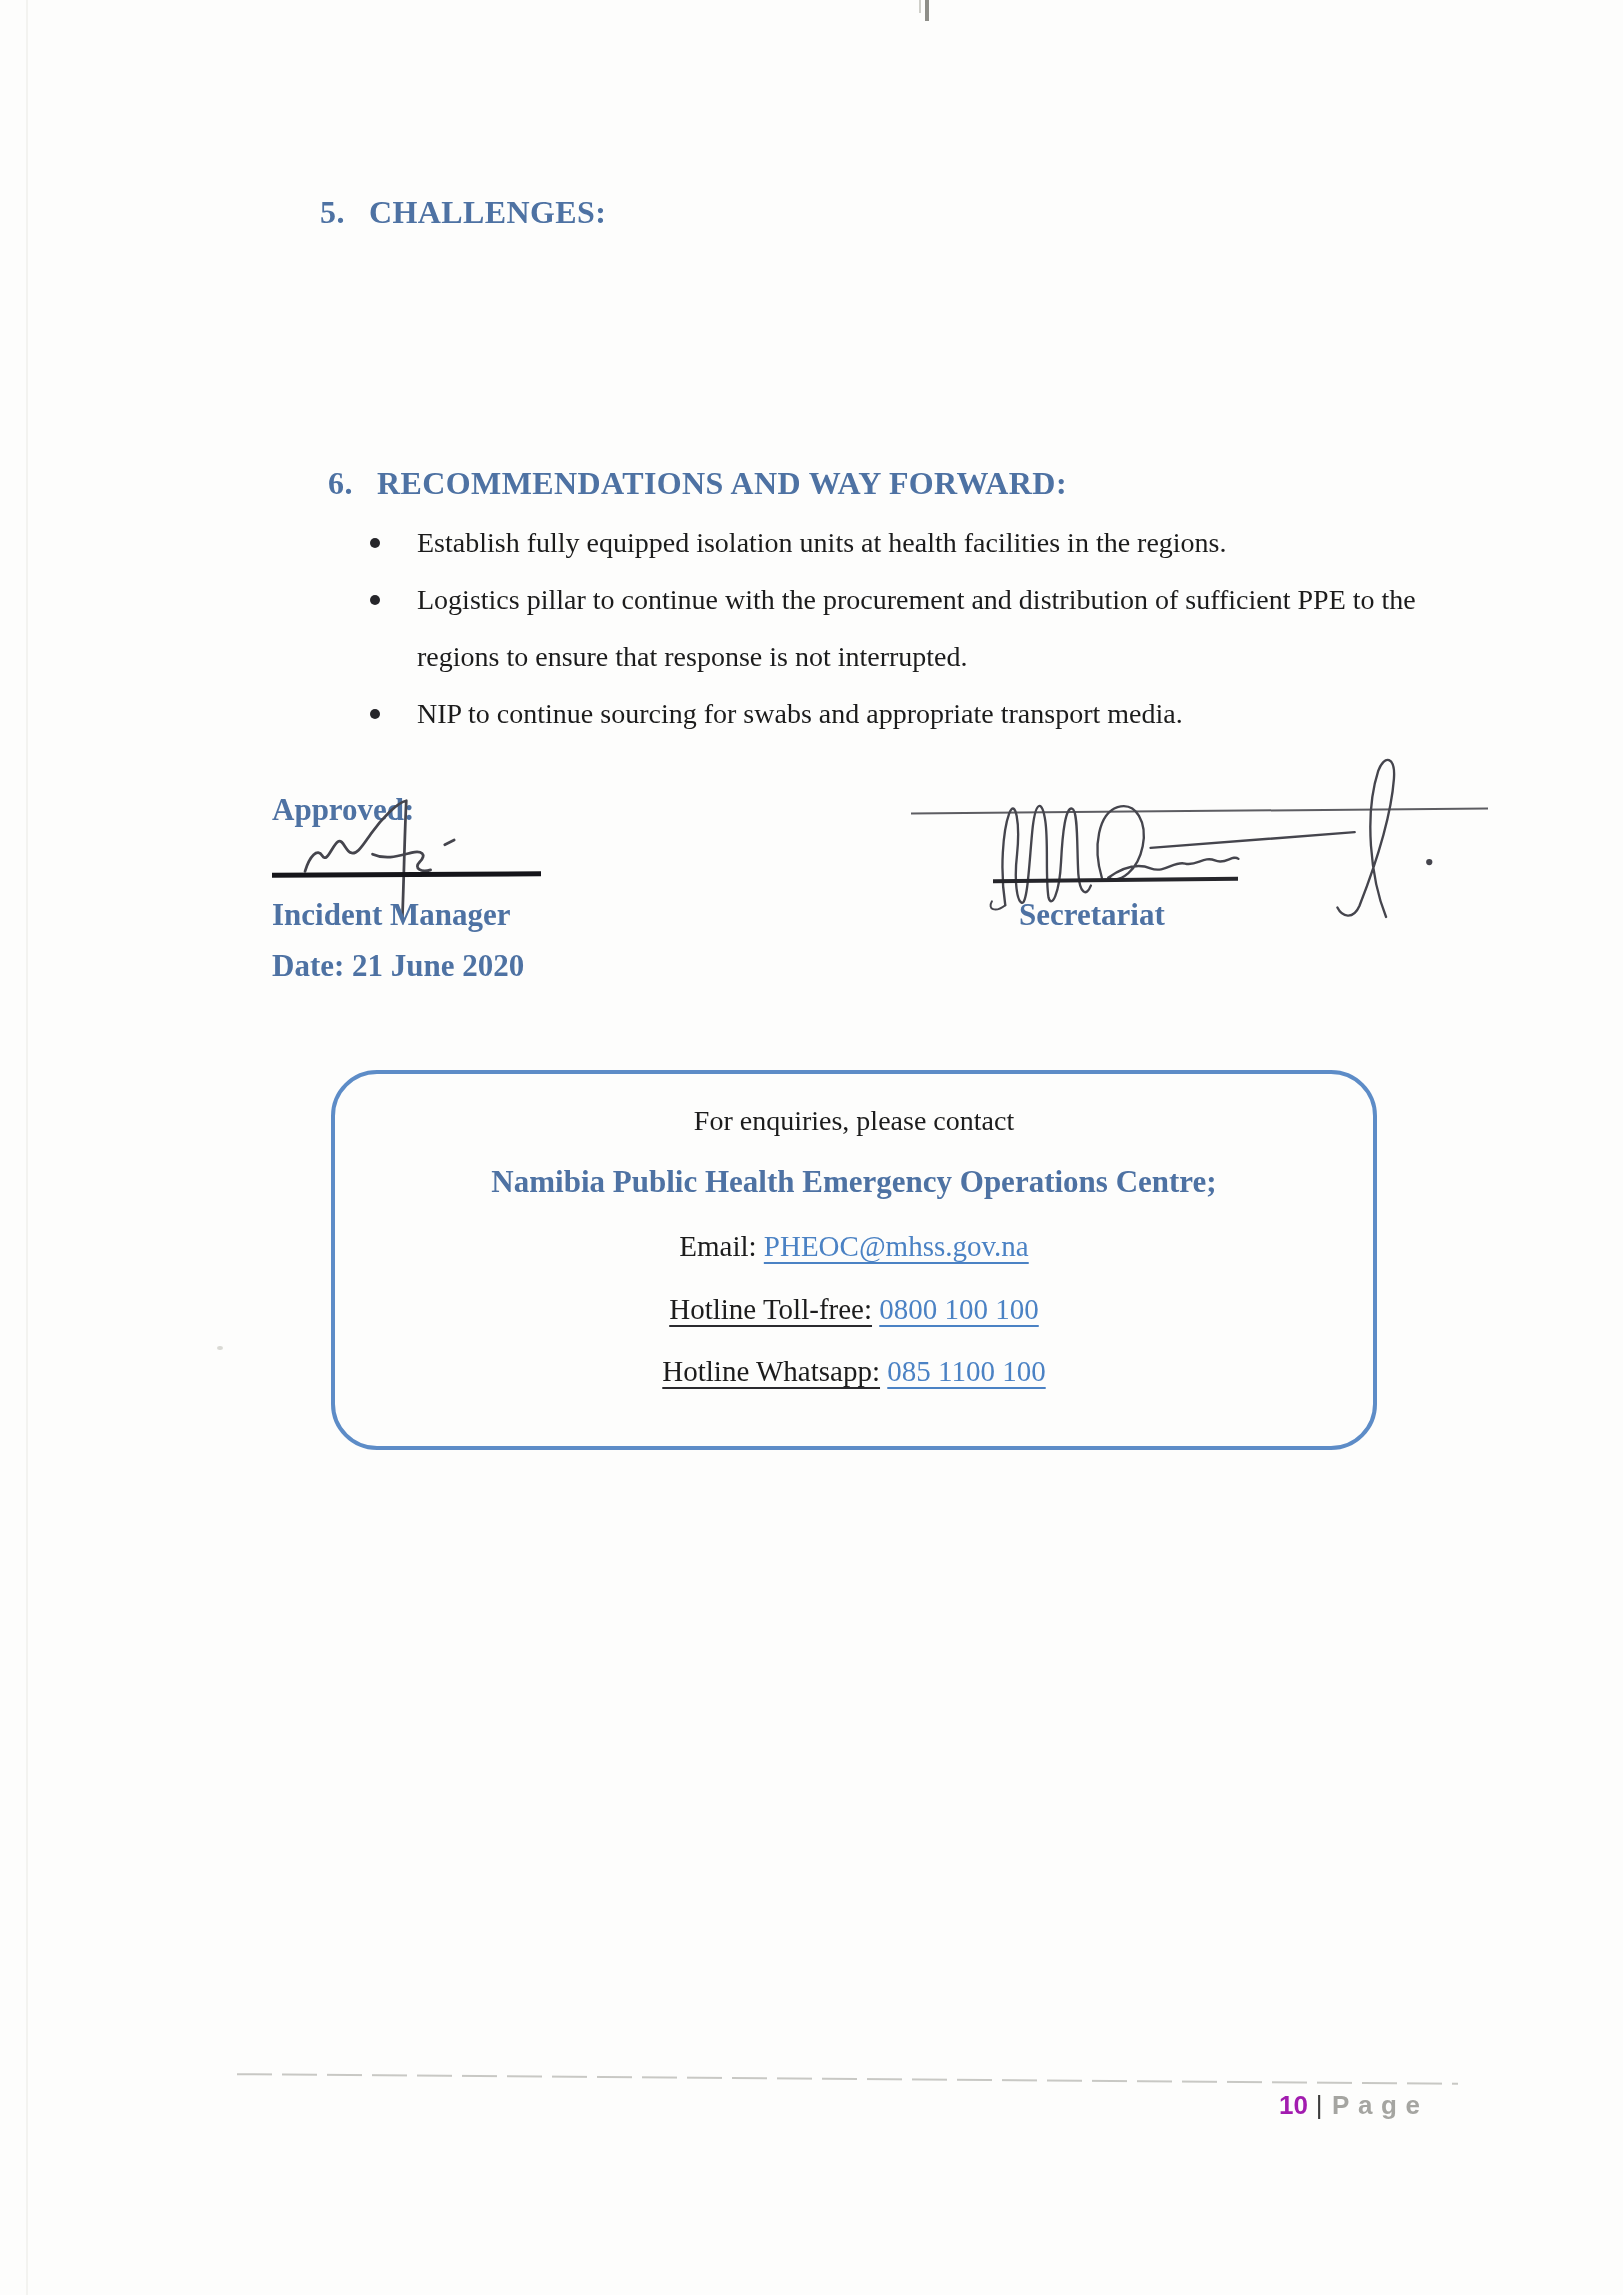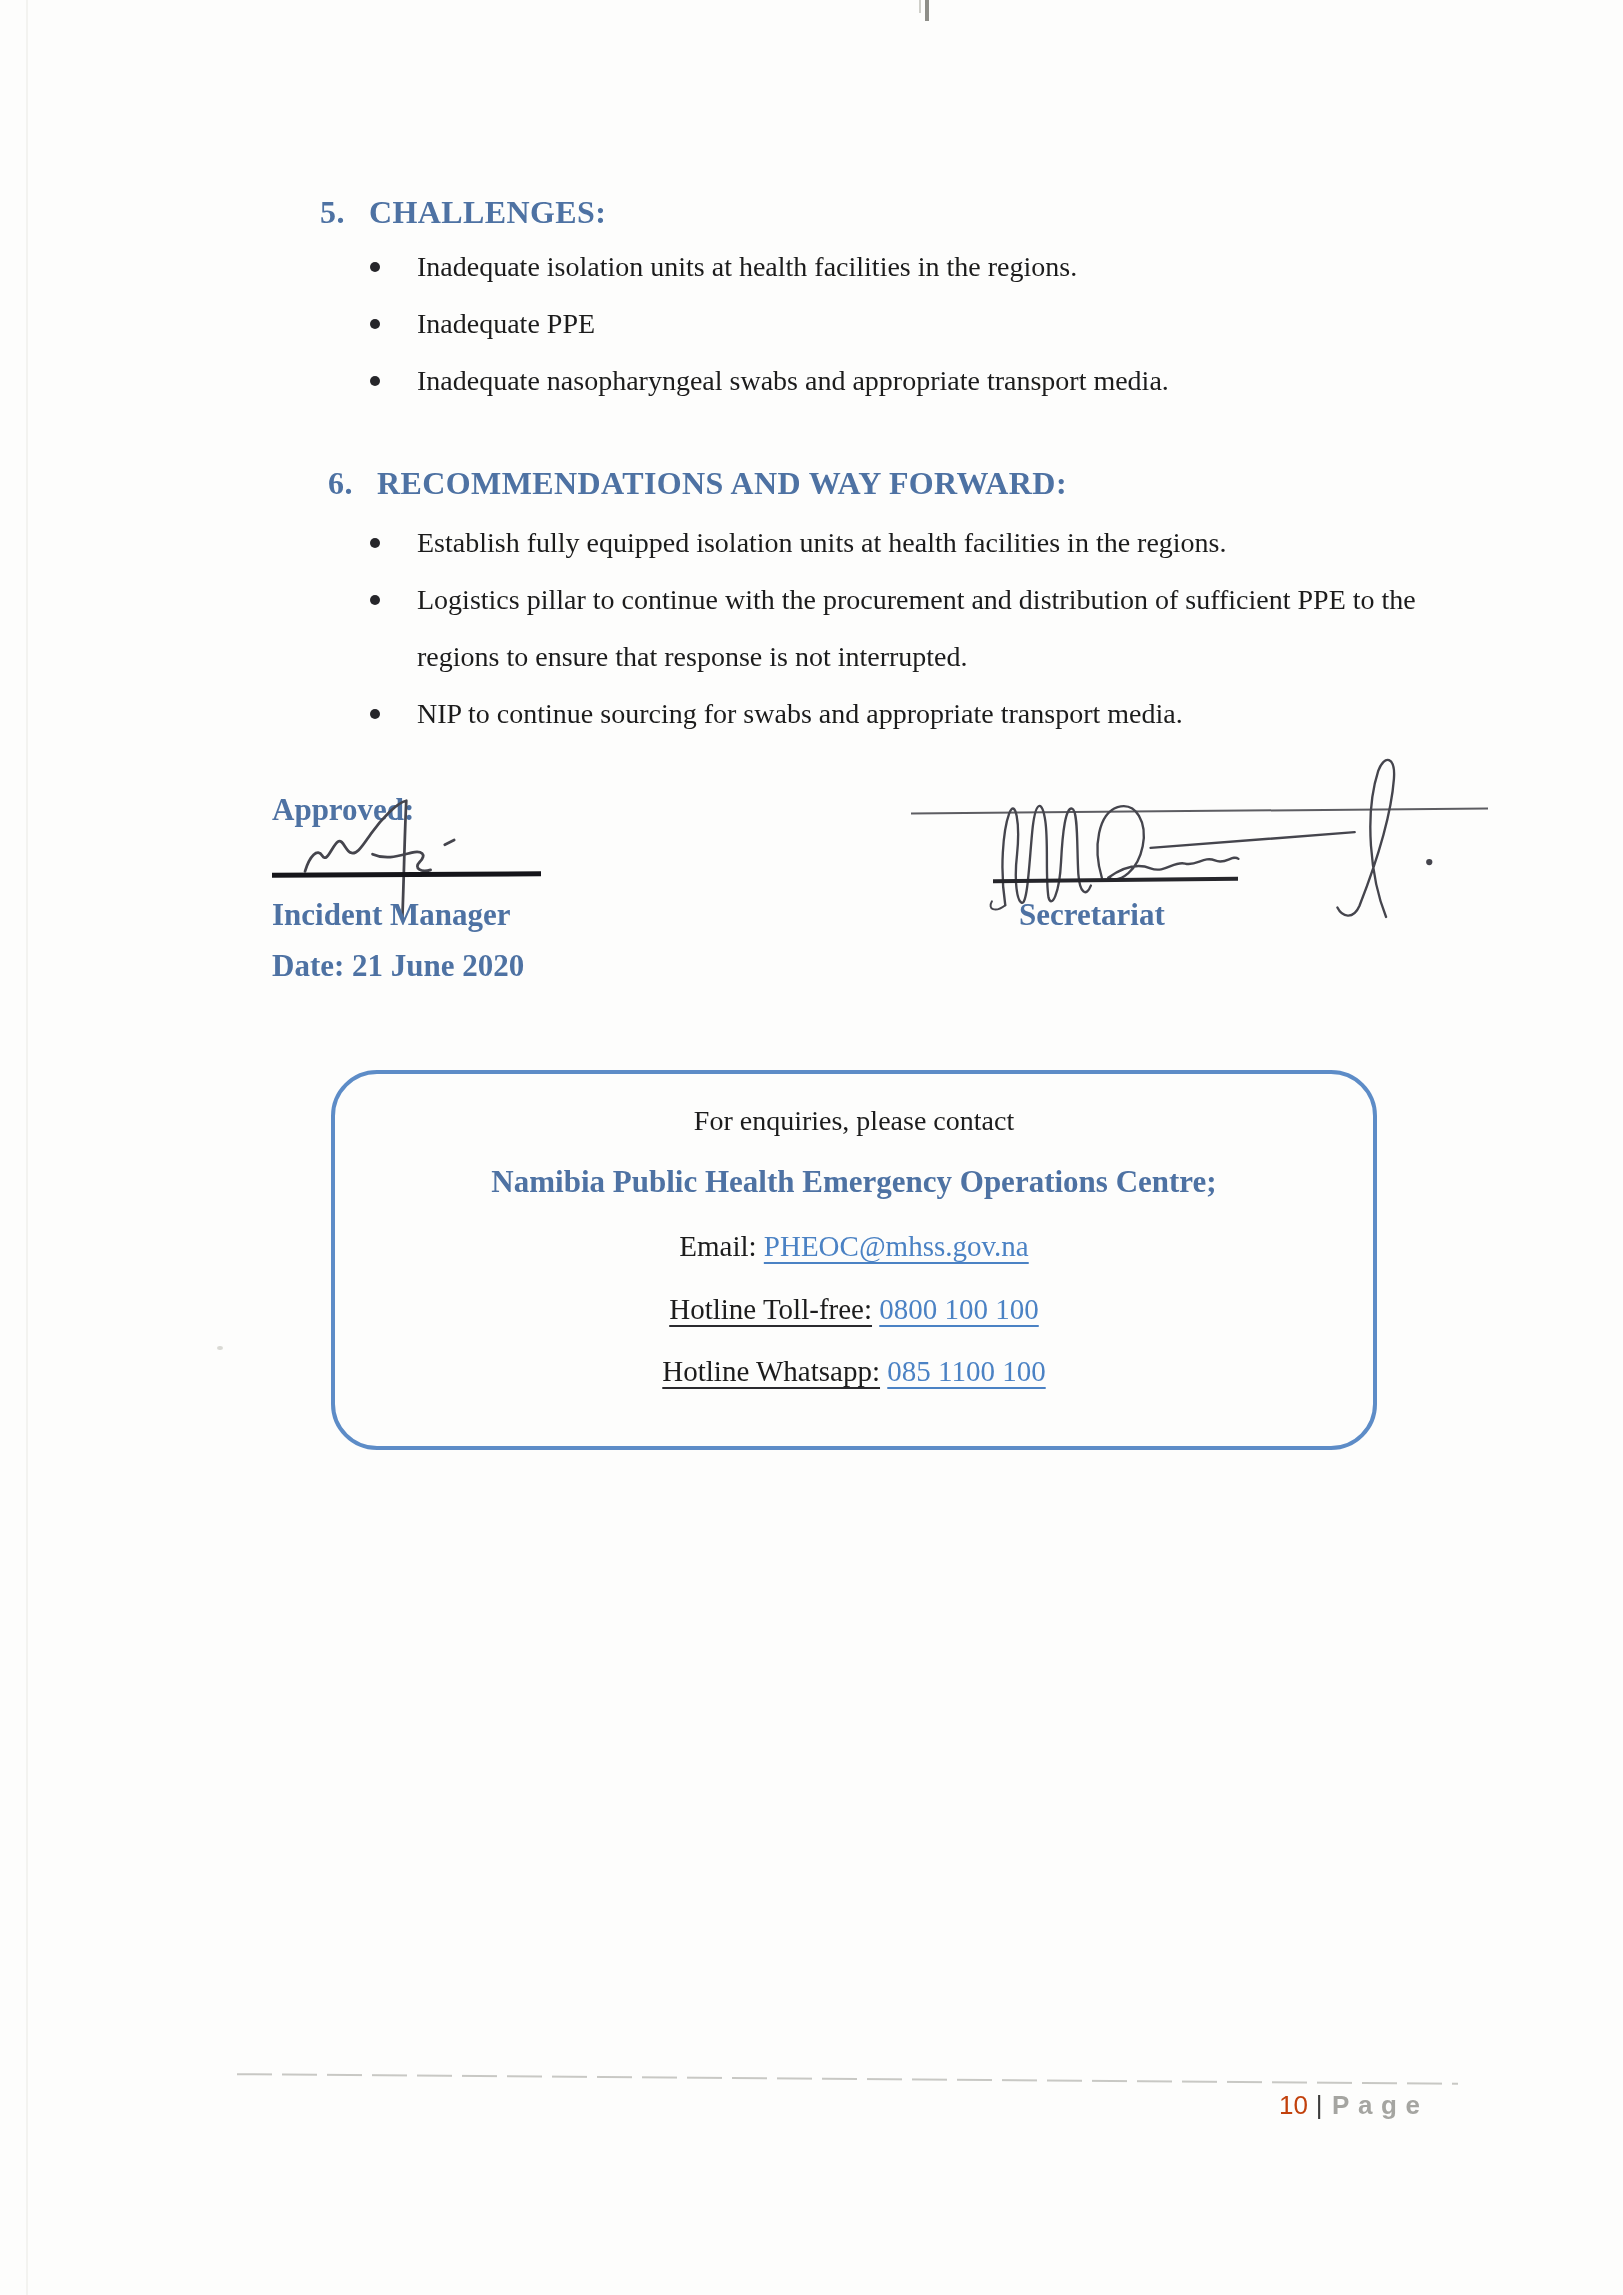--- a/index.html
+++ b/index.html
@@ -101,44 +101,39 @@
   
   .footer-line{
     position:absolute;left:237px;top:2078px;width:1221px;height:1.6px;
     transform:rotate(0.45deg);
     background:repeating-linear-gradient(90deg,#c8c8c4 0 35px,transparent 35px 45px);
   }
   .footer-text{
     position:absolute;left:1279px;top:2090px;white-space:nowrap;
     font-family:"Liberation Sans","DejaVu Sans",sans-serif;font-size:26px;line-height:31px;
   }
-  .footer-num{color:#c2410c;font-weight:400;}
+  .footer-num{color:#a21caf;font-weight:700;}
   .footer-sep{color:#3c3c3c;margin:0 9.4px 0 7.9px;font-weight:300;}
   .footer-word{color:var(--footer-gray);letter-spacing:8.6px;font-weight:bold;}
 
   svg .ink{stroke:var(--signature-ink);fill:none;stroke-linecap:round;stroke-linejoin:round;}
 </style>
 </head>
 <body>
 
 <div class="page">
 
   <div class="scan-tick-dark"></div>
   <div class="scan-tick-light"></div>
   <div class="scan-edge-line"></div>
   <div class="scan-speck"></div>
 
   <div class="sec-heading" id="sec5-heading">
     <span class="sec-num">5.</span><span>CHALLENGES:</span>
   </div>
-  <ul class="bullets" id="bullets5">
-    <li>Inadequate isolation units at health facilities in the regions.</li>
-    <li>Inadequate PPE</li>
-    <li>Inadequate nasopharyngeal swabs and appropriate transport media.</li>
-  </ul>
 
   <div class="sec-heading" id="sec6-heading">
     <span class="sec-num">6.</span><span>RECOMMENDATIONS AND WAY FORWARD:</span>
   </div>
   <ul class="bullets" id="bullets6">
     <li>Establish fully equipped isolation units at health facilities in the regions.</li>
     <li>Logistics pillar to continue with the procurement and distribution of sufficient PPE to the regions to ensure that response is not interrupted.</li>
     <li>NIP to continue sourcing for swabs and appropriate transport media.</li>
   </ul>
 

